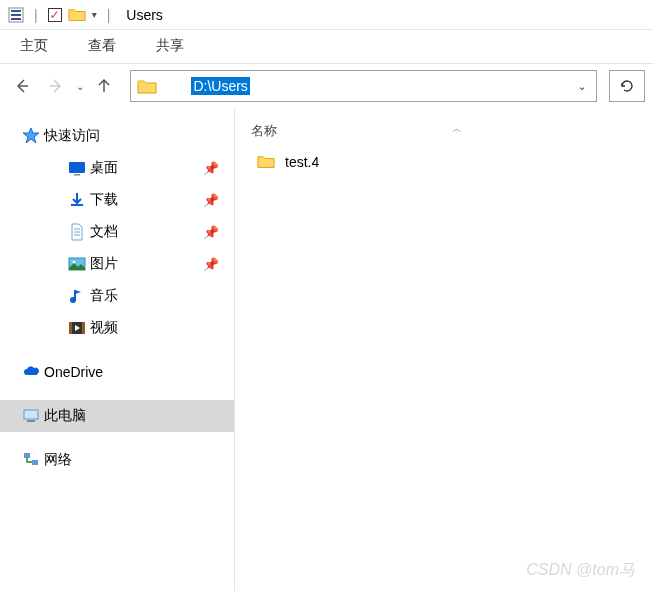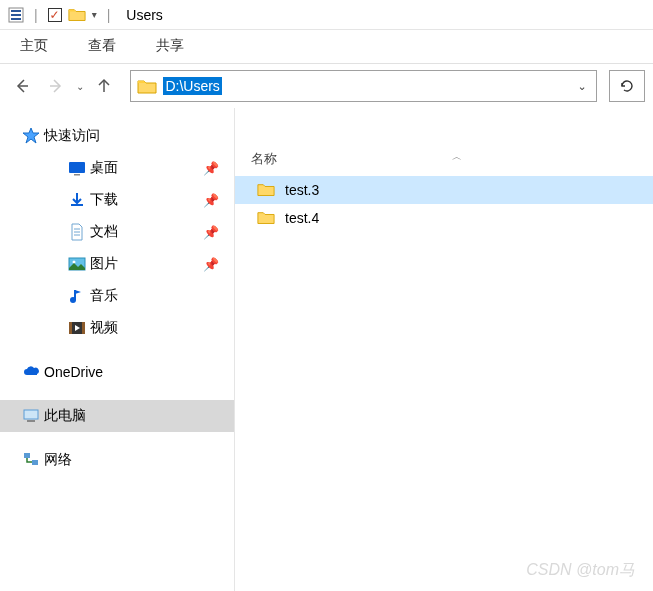--- a/index.html
+++ b/index.html
@@ -13,37 +13,37 @@
 .titlebar .title { margin-left: 6px; }
 
 .ribbon-tabs { display: flex; align-items: stretch; height: 34px; border-bottom: 1px solid #e1e1e1; }
 .ribbon-tabs .tab { padding: 7px 20px; cursor: pointer; color: #333; }
 .ribbon-tabs .tab.file { background: #1979ca; color: #fff; }
 
 .navbar { display: flex; align-items: center; height: 44px; padding: 6px 8px; gap: 6px; }
 .nav-btn { width: 28px; height: 28px; display: flex; align-items: center; justify-content: center; color: #555; cursor: pointer; }
 .nav-btn.disabled { color: #bbb; cursor: default; }
 .nav-chevron { font-size: 10px; color: #555; }
-.addressbar { flex: 1; display: flex; align-items: center; border: 1px solid #a0a0a0; height: 32px; margin-left: 6px; background: #fff; }
+.addressbar { flex: 1; display: flex; align-items: center; border: 1px solid #a0a0a0; height: 32px; margin-left: 6px; background: #fff; gap: 28px; }
 .addressbar .folder-icon { width: 20px; height: 18px; margin: 0 6px; }
 .addressbar .path { background: #0078d7; color: #fff; padding: 1px 2px; }
 .addressbar .dropdown { width: 28px; text-align: center; color: #444; cursor: pointer; font-size: 11px; }
 .refresh { width: 36px; height: 32px; border: 1px solid #a0a0a0; display: flex; align-items: center; justify-content: center; margin-left: 6px; cursor: pointer; }
 
 .body-split { display: flex; height: calc(100% - 30px - 34px - 44px); }
 .sidebar { width: 235px; border-right: 1px solid #e5e5e5; padding: 12px 0 0 0; overflow: auto; }
 .tree-item { display: flex; align-items: center; height: 32px; padding-left: 22px; cursor: pointer; gap: 4px; }
 .tree-item.child { padding-left: 68px; }
 .tree-item.selected { background: #d8d8d8; font-family: Liberation Serif, serif; }
 .tree-item .icon { width: 18px; height: 18px; display: flex; align-items: center; justify-content: center; }
 .tree-item .pin { margin-left: auto; margin-right: 14px; color: #888; font-size: 13px; }
 .tree-group-gap { height: 12px; }
 
 .content { flex: 1; padding: 10px 0 0 0; }
-.col-header { display: flex; padding: 4px 16px 8px 16px; color: #444; font-size: 13px; margin-top: 28px; }
+.col-header { display: flex; padding: 4px 16px 8px 16px; color: #444; font-size: 13px; }
 .col-header .sort { margin: 0 auto; color: #666; font-size: 10px; }
 .file-row { display: flex; align-items: center; height: 28px; padding-left: 22px; gap: 10px; cursor: pointer; }
 .file-row.selected { background: #cce8ff; }
 .file-row .f-icon { width: 18px; height: 16px; }
 
 .watermark { position: absolute; right: 18px; bottom: 10px; color: #d9d9d9; font-size: 16px; font-style: italic; }
 
 svg { display: block; }
 </style>
 </head>
@@ -222,28 +222,20 @@
         </span>
       <span>网络</span>
     </div>
   </div>
 
   <div class="content">
     <div class="col-header">
       <span>名称</span>
       <span class="sort">︿</span>
     </div>
-    <div class="file-row selected">
-      <span class="f-icon">
-          <svg viewBox="0 0 20 16">
-            <path d="M1 3 L7 3 L9 5 L19 5 L19 15 L1 15 Z" fill="#ffd868" stroke="#d9a400"></path>
-          </svg>
-        </span>
-      <span>test.3</span>
-    </div>
     <div class="file-row">
       <span class="f-icon">
           <svg viewBox="0 0 20 16">
             <path d="M1 3 L7 3 L9 5 L19 5 L19 15 L1 15 Z" fill="#ffd868" stroke="#d9a400"></path>
           </svg>
         </span>
       <span>test.4</span>
     </div>
   </div>
 </div>

